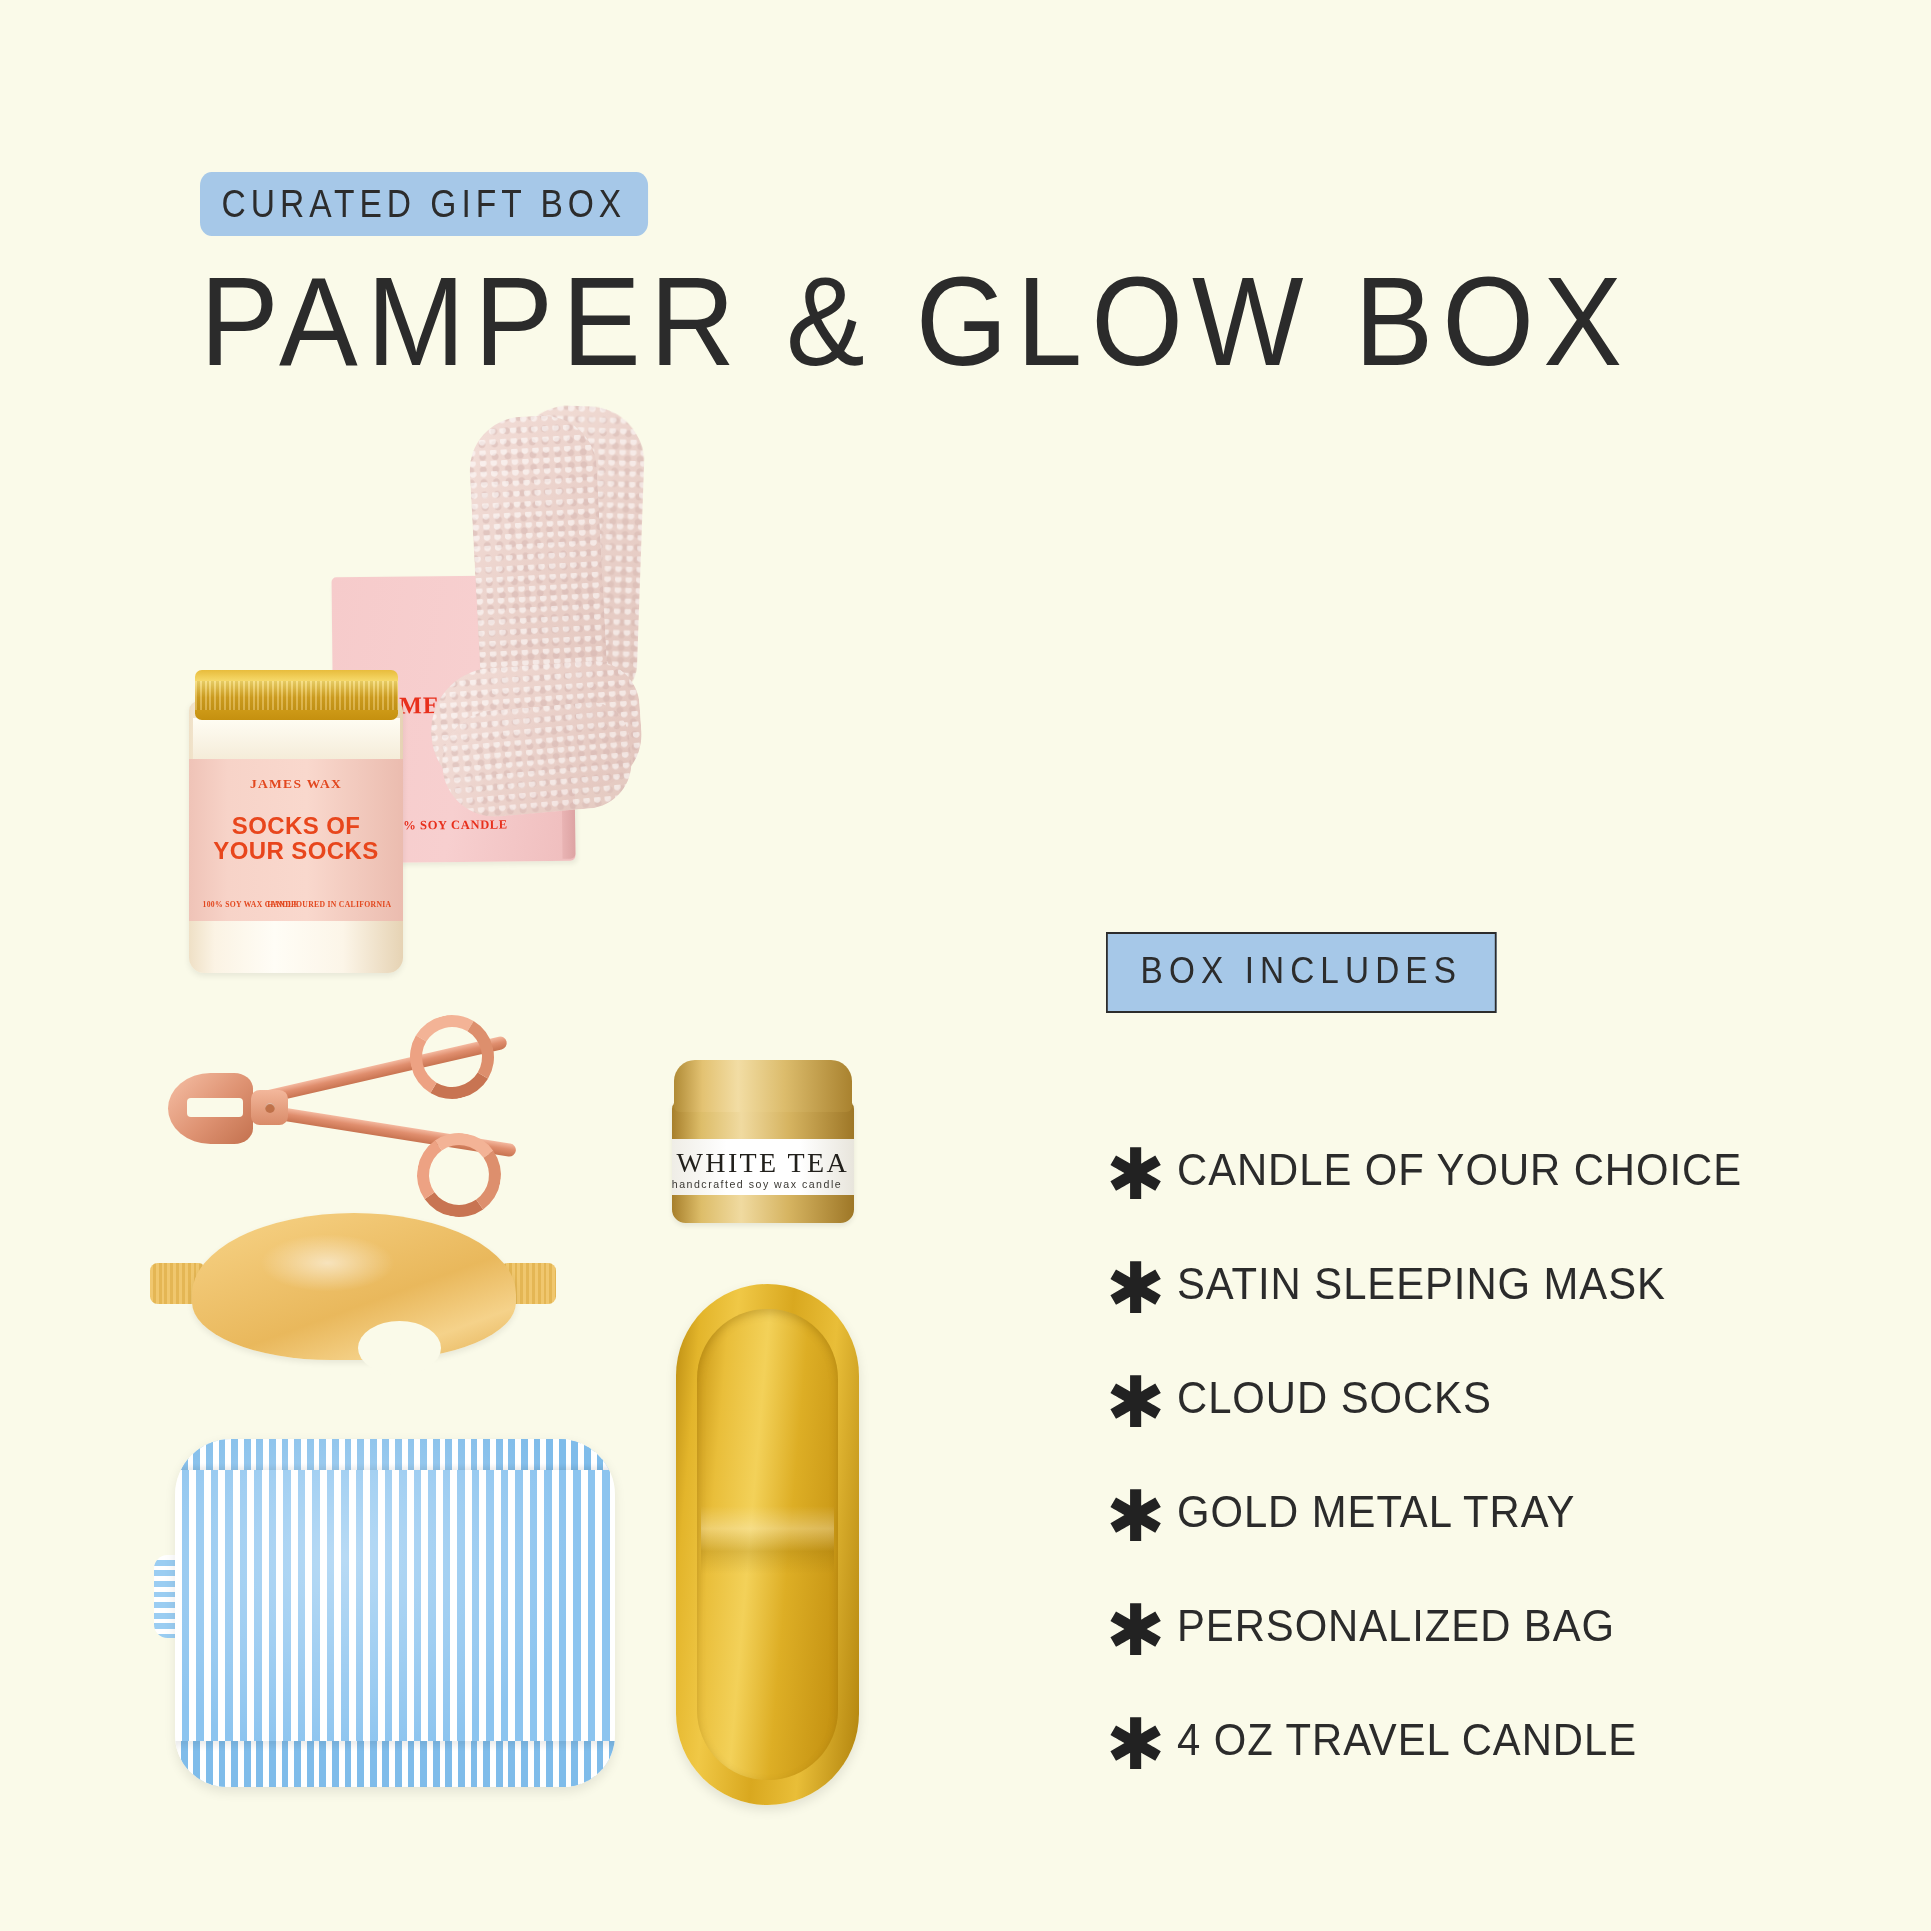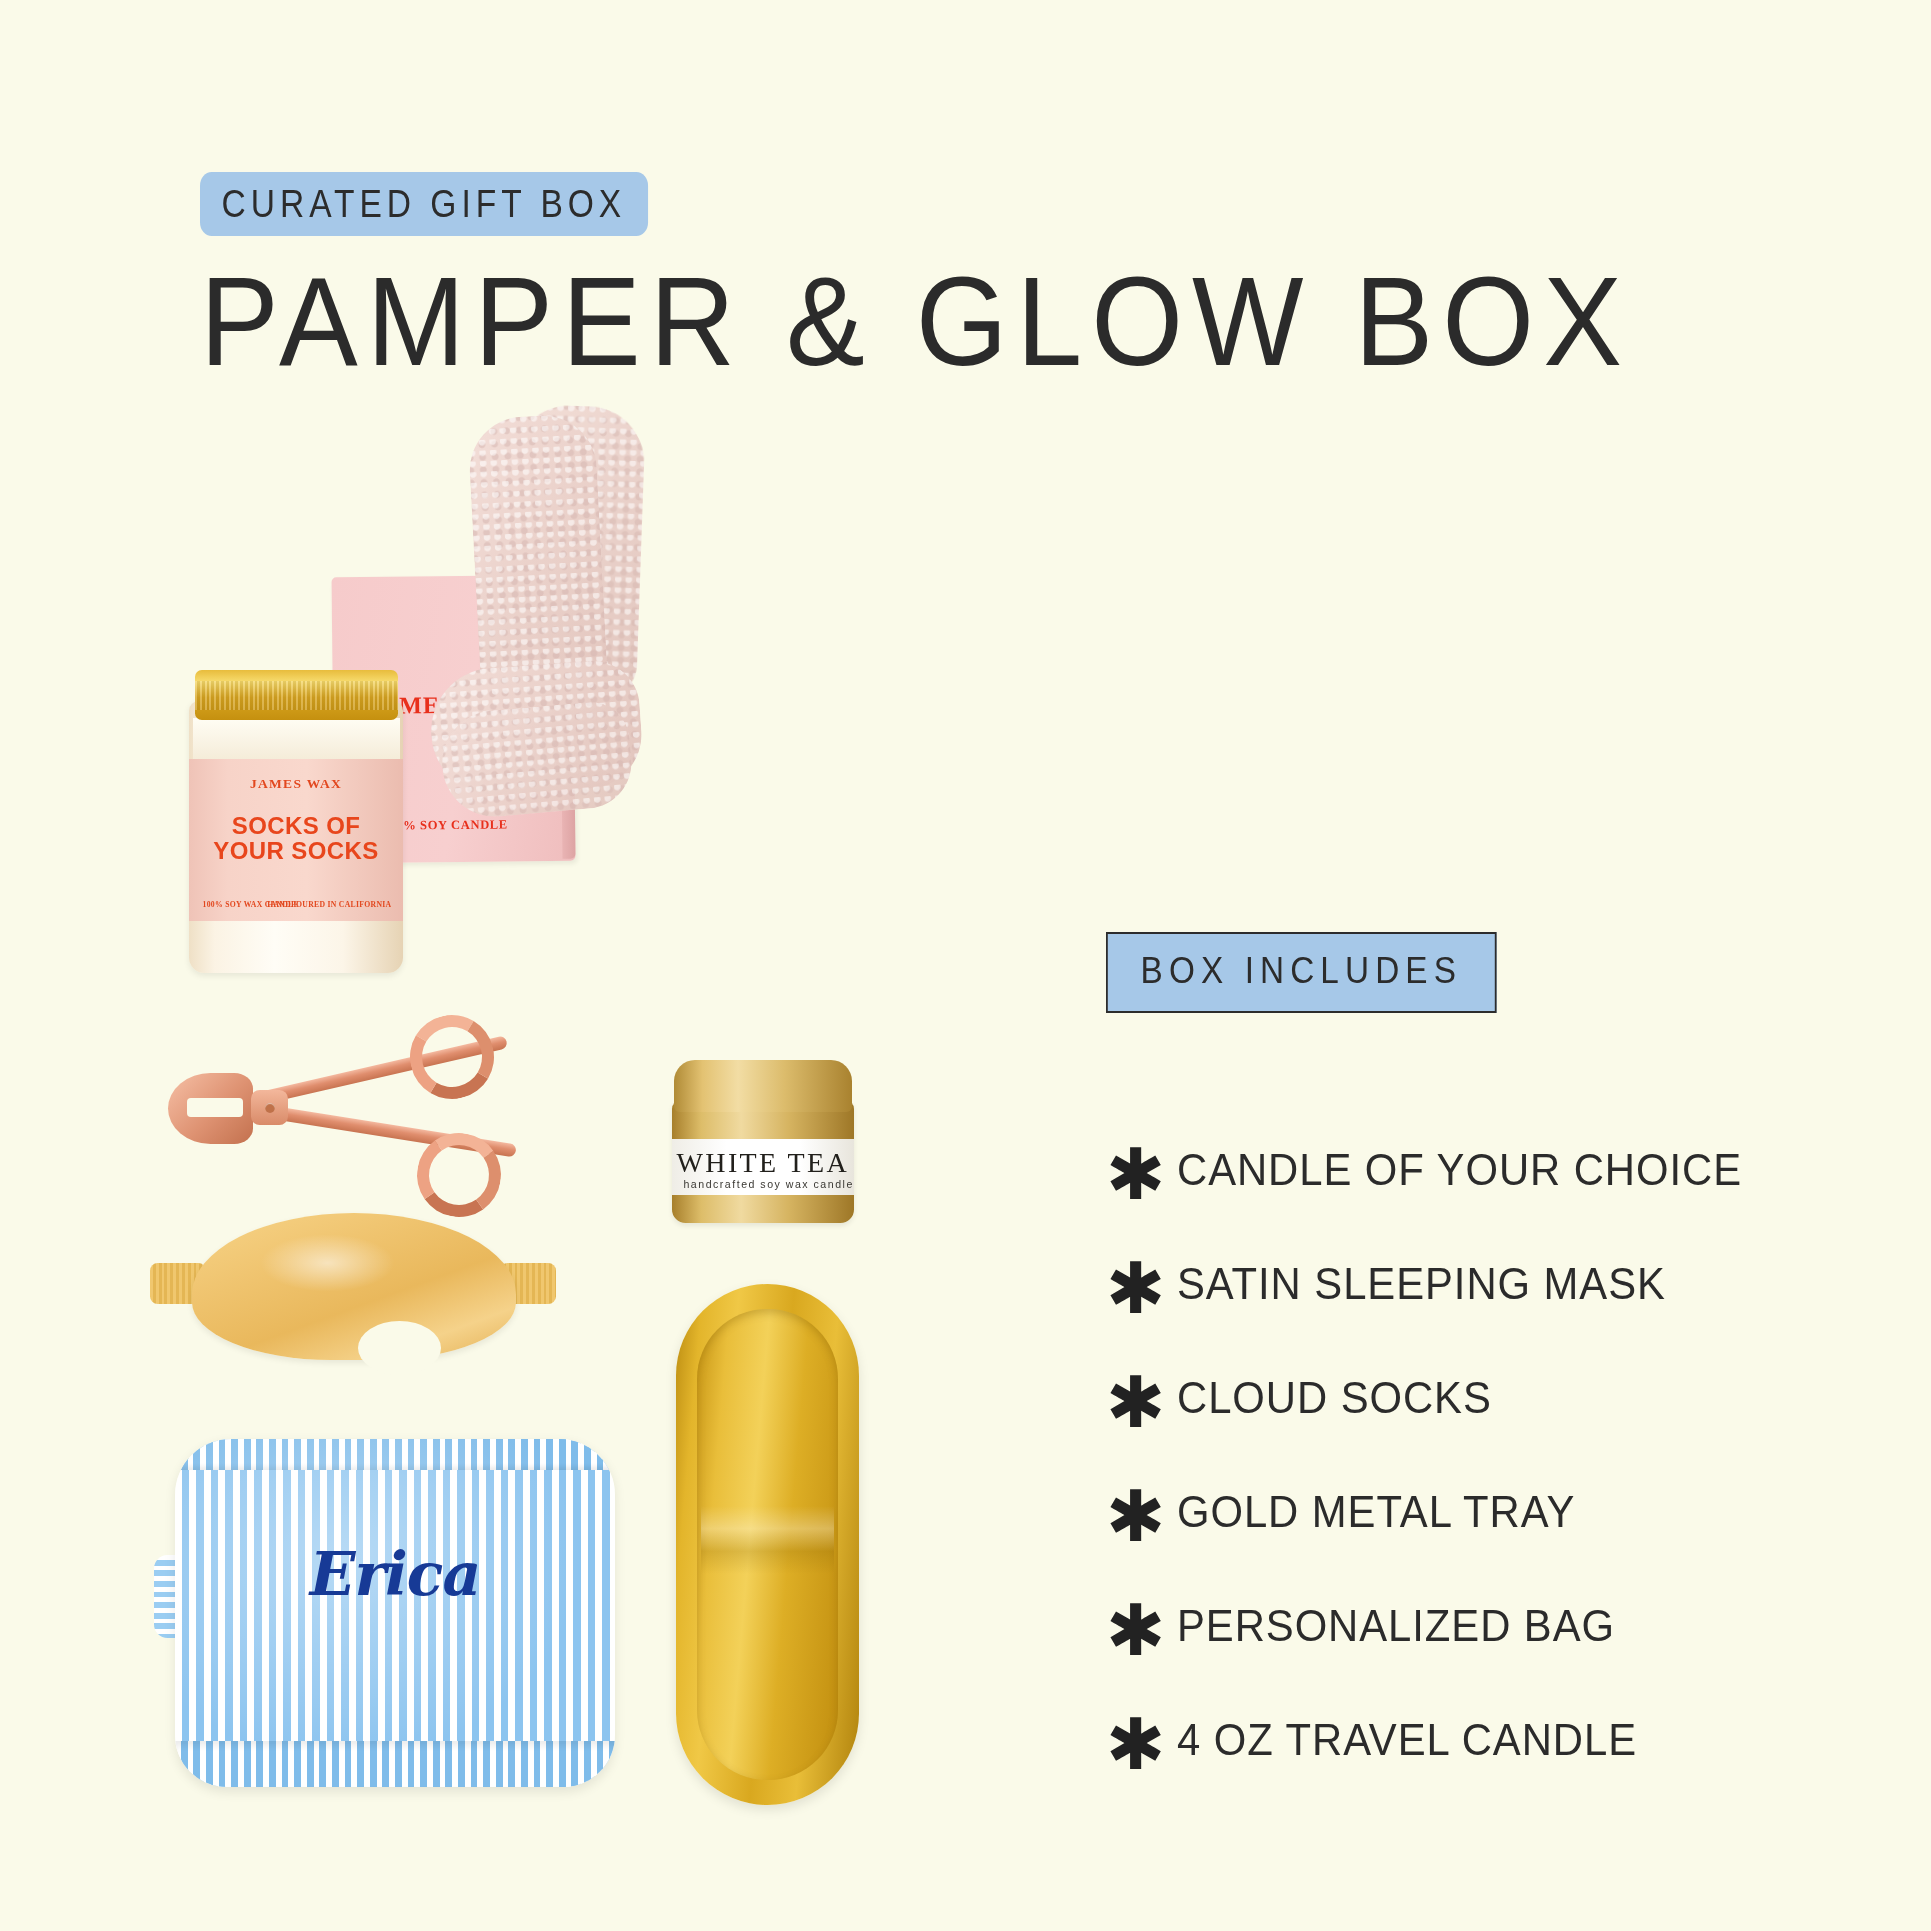--- a/index.html
+++ b/index.html
@@ -230,21 +230,21 @@
   }
   #tin-label{
     position:absolute;left:5.8px;top:79px;width:182px;height:56px;
     background:linear-gradient(90deg,#EFEDE6,#FFFFFF 30%,#FFFFFF 70%,#E8E5DC);
   }
   #tin-title{
     position:absolute;top:7.7px;width:182px;text-align:center;
     font-family:"Liberation Serif", serif;font-size:28px;letter-spacing:2.4px;color:#22201C;
   }
   #tin-sub{
-    position:absolute;top:39px;width:182px;text-align:right;
+    position:absolute;top:39px;width:182px;text-align:left;
     font-family:"Liberation Sans", sans-serif;font-size:10.6px;letter-spacing:1.5px;color:#3A3833;
   }
 
   
   #mask{position:absolute;left:150px;top:1209px;width:406px;height:154px;}
   #mask-strapL,#mask-strapR{
     position:absolute;top:54px;width:56px;height:41px;border-radius:7.7px;
     background:repeating-linear-gradient(90deg,#F0C76E 0 2.9px,#E4B654 2.9px 5.8px);
   }
   #mask-strapL{left:0;}
@@ -389,21 +389,20 @@
   <div id="tray">
     <div id="tray-inner"></div>
     <div id="tray-sheen"></div>
   </div>
 
   <div id="bag">
     <div id="bag-pull"></div>
     <div id="bag-body">
       <div id="bag-top-seam"></div>
       <div id="bag-shade"></div>
-      <div id="bag-name">Erica</div>
       <div id="bag-bottom-seam"></div>
     </div>
   </div>
 
 </div>
 
 <div id="includes-panel">
   <div id="includes-badge">BOX INCLUDES</div>
   <ul id="includes-list">
     <li class="include-item">

